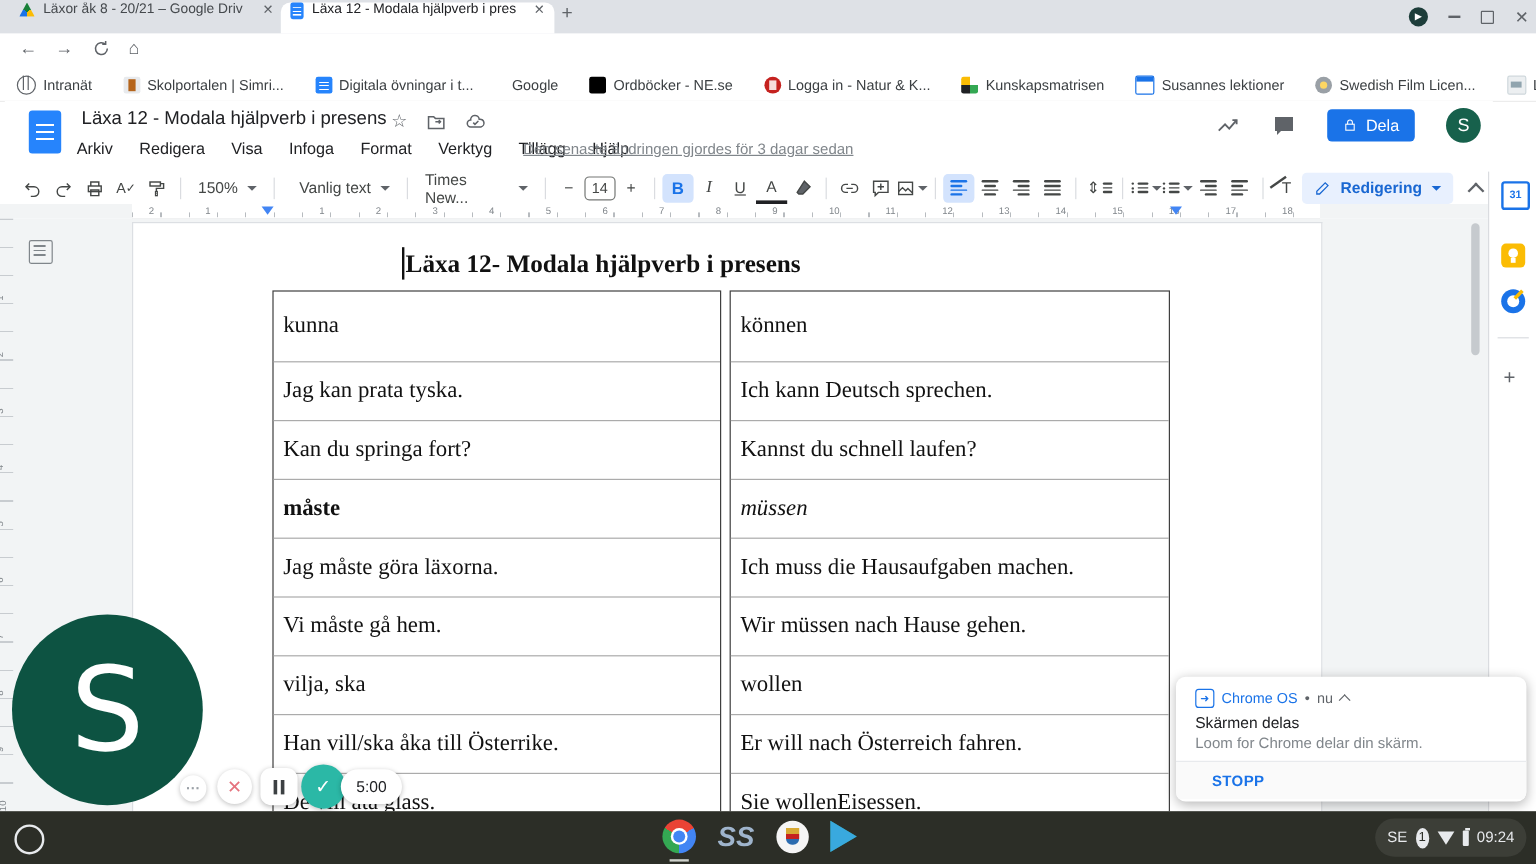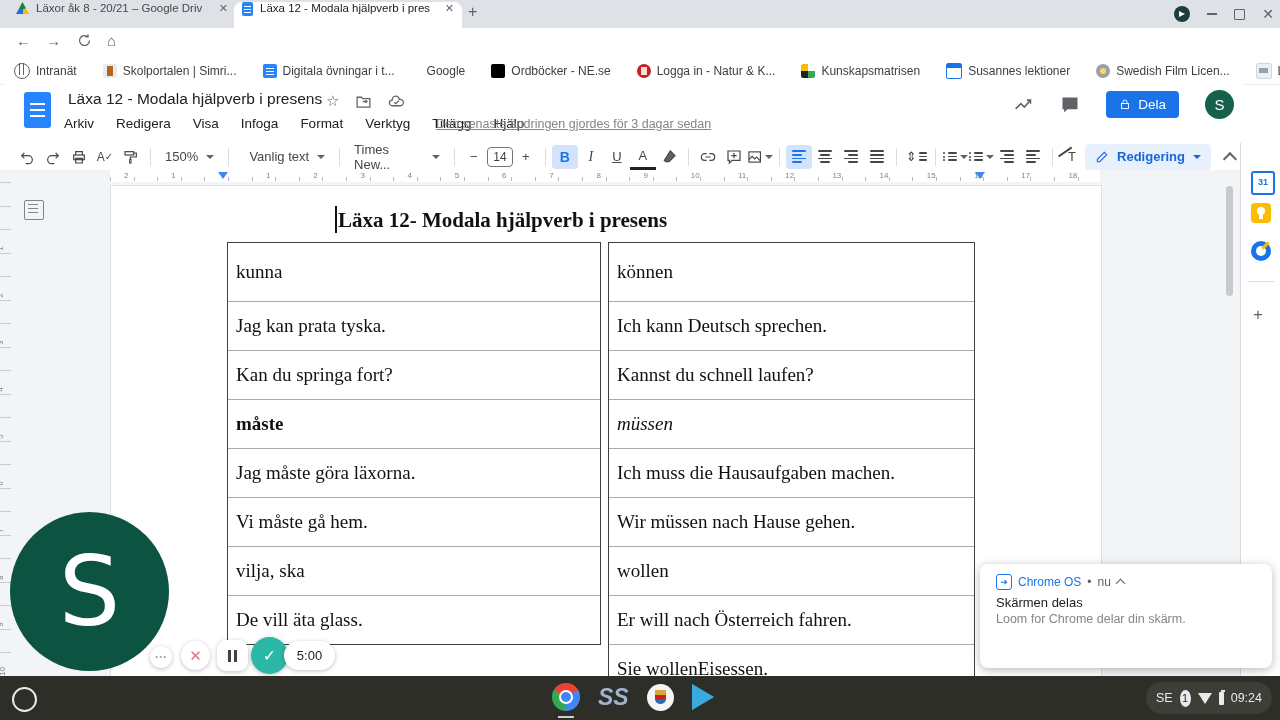--- a/index.html
+++ b/index.html
@@ -574,39 +574,40 @@
       <div class="doc-caret"></div>
       <div class="doc-title-text">Läxa 12- Modala hjälpverb i presens</div>
       <div class="tcol" id="tcol-sv" style="left:116px;width:372px">
           <div class="cell" style="height: 58px;">kunna</div>
           <div class="cell" style="height: 49px;">Jag kan prata tyska.</div>
           <div class="cell" style="height: 49px;">Kan du springa fort?</div>
           <div class="cell" style="height: 49px; font-weight: bold;">måste</div>
           <div class="cell" style="height: 49px;">Jag måste göra läxorna.</div>
           <div class="cell" style="height: 49px;">Vi måste gå hem.</div>
           <div class="cell" style="height: 49px;">vilja, ska</div>
+          <div class="cell" style="height: 49px;">Han vill/ska åka till Österrike.</div>
           <div class="cell" style="height: 49px;">De vill äta glass.</div>
         </div>
       <div class="tcol" id="tcol-de" style="left:497px;width:365px">
           <div class="cell" style="height: 58px;">können</div>
           <div class="cell" style="height: 49px;">Ich kann Deutsch sprechen.</div>
           <div class="cell" style="height: 49px;">Kannst du schnell laufen?</div>
           <div class="cell" style="height: 49px; font-style: italic;">müssen</div>
           <div class="cell" style="height: 49px;">Ich muss die Hausaufgaben machen.</div>
           <div class="cell" style="height: 49px;">Wir müssen nach Hause gehen.</div>
           <div class="cell" style="height: 49px;">wollen</div>
           <div class="cell" style="height: 49px;">Er will nach Österreich fahren.</div>
           <div class="cell" style="height: 49px;">Sie wollen <span class="missp">Eis</span> essen.</div>
         </div>
     </div>
     <div class="scrollthumb"></div>
   </div>
 
   <div class="sidepanel">
-    <div class="sp-ic sp-cal" style="top:28px">31</div>
+    <div class="sp-ic sp-cal" style="top:8px">31</div>
     <div class="sp-ic sp-keep" style="top:60px"></div>
     <div class="sp-ic sp-tasks" style="top:98px"></div>
     <div class="sp-div" style="top:138px"></div>
     <div class="sp-plus" style="top:162px">+</div>
   </div>
 
   <div class="loom-bubble">S</div>
   <div class="lctl lc-dots">···</div>
   <div class="lctl lc-x">✕</div>
   <div class="lctl lc-pause">
@@ -619,20 +620,21 @@
   <div class="notif">
     <div class="notif-head">
       <span class="notif-appic">➜</span>
       <span class="notif-app">Chrome OS</span>
       <span>•</span>
       <span>nu</span>
       <span class="notif-chev"></span>
     </div>
     <div class="notif-title">Skärmen delas</div>
     <div class="notif-body">Loom for Chrome delar din skärm.</div>
+    <div class="notif-foot">STOPP</div>
   </div>
 
   <div class="shelf">
     <div class="launcher"></div>
     <div class="shelf-apps">
       <div class="app-chrome">
           <span class="ind"></span>
         </div>
       <div class="app-ss">SS</div>
       <div class="app-emblem"></div>

